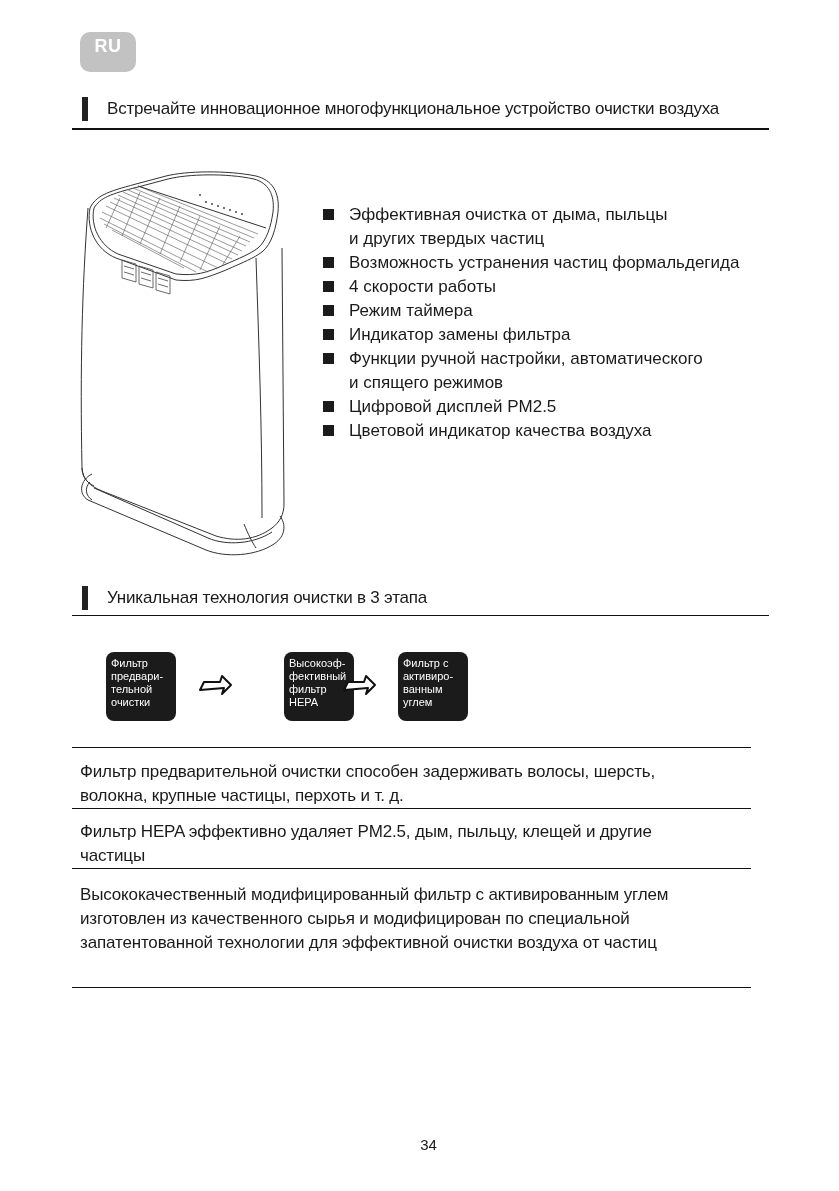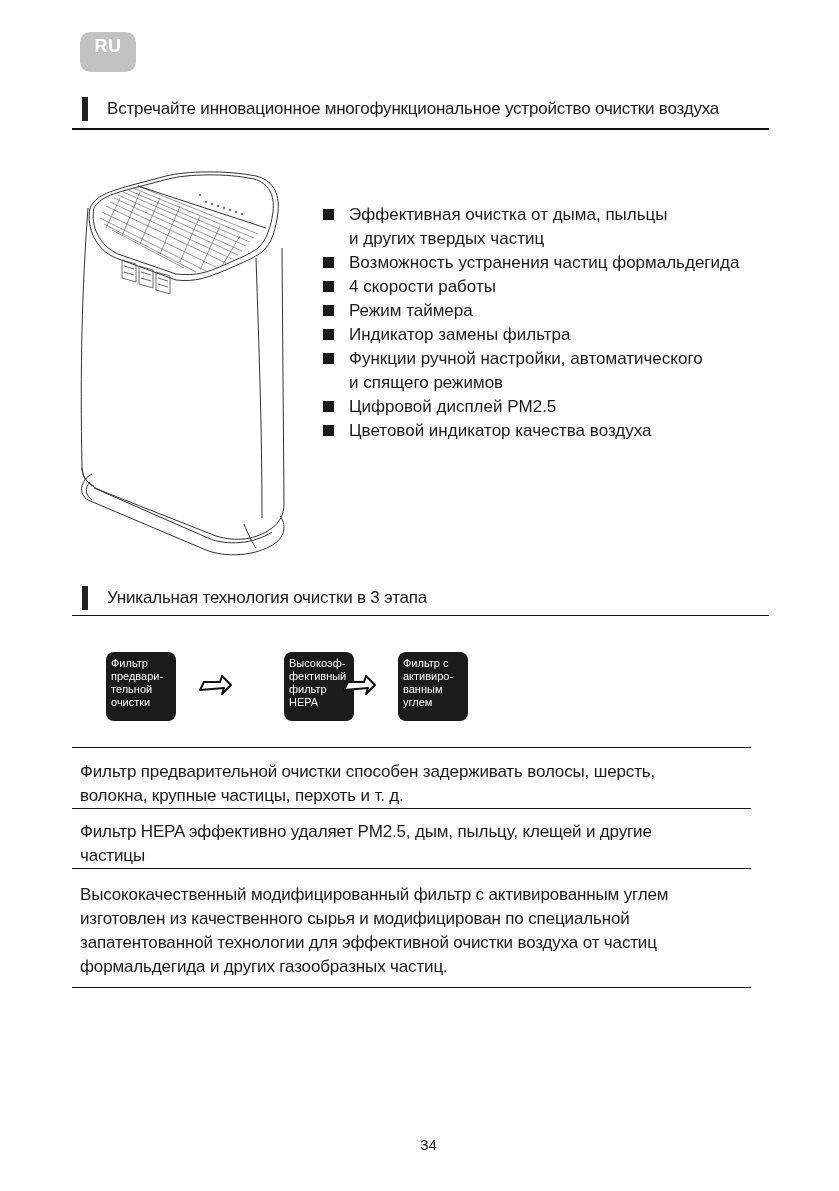--- a/index.html
+++ b/index.html
@@ -178,17 +178,16 @@
 <div class="desc-rule" style="top:808px;"></div>
 <div class="desc" style="top:820px;">
   <div>Фильтр HEPA эффективно удаляет PM2.5, дым, пыльцу, клещей и другие</div>
   <div>частицы</div>
 </div>
 <div class="desc-rule" style="top:868px;"></div>
 <div class="desc" style="top:883px;">
   <div>Высококачественный модифицированный фильтр с активированным углем</div>
   <div>изготовлен из качественного сырья и модифицирован по специальной</div>
   <div>запатентованной технологии для эффективной очистки воздуха от частиц</div>
-  <div>формальдегида и других газообразных частиц.</div>
 </div>
 <div class="desc-rule" style="top:987px;"></div>
 
 <div class="page-num">34</div>
 
 </body></html>

